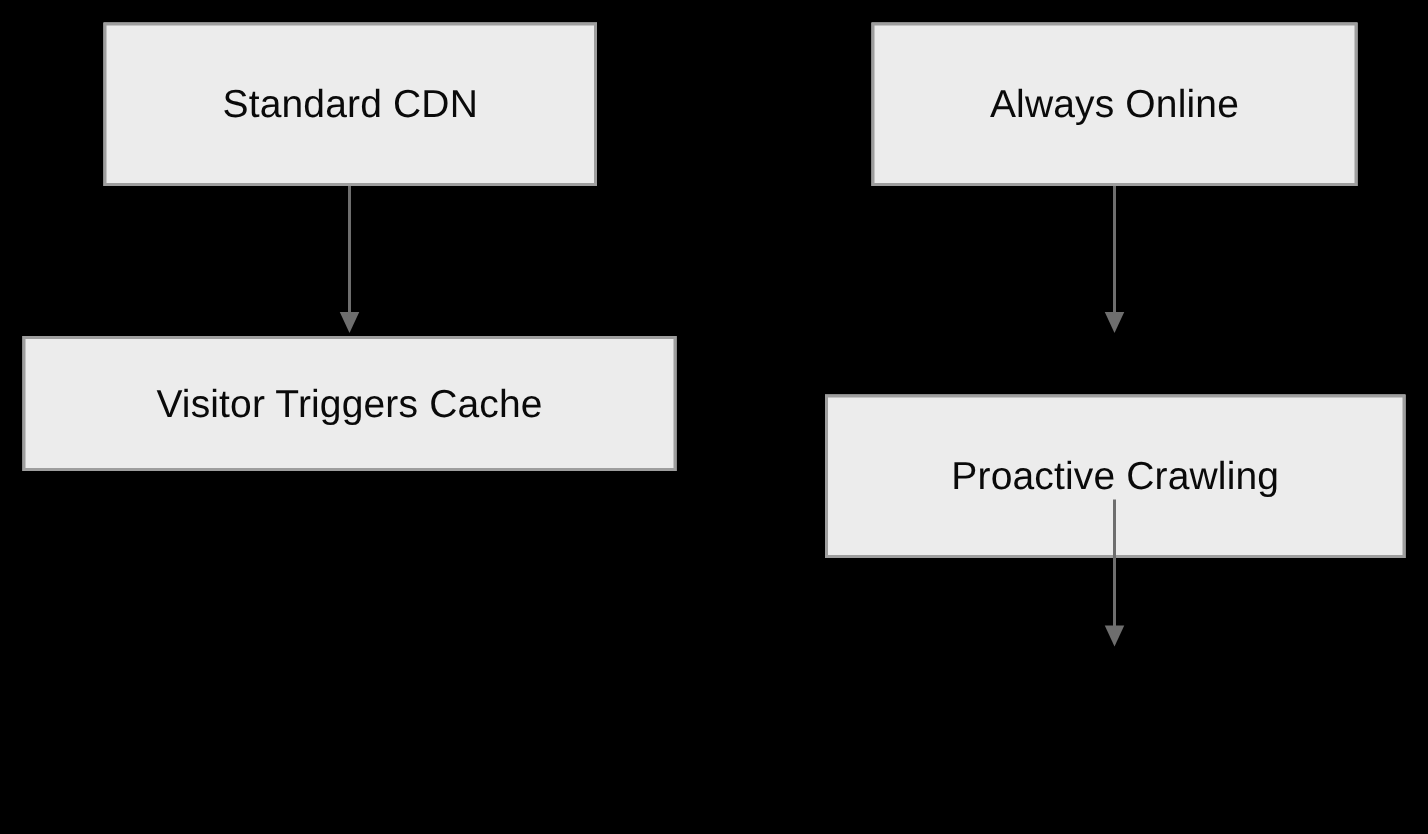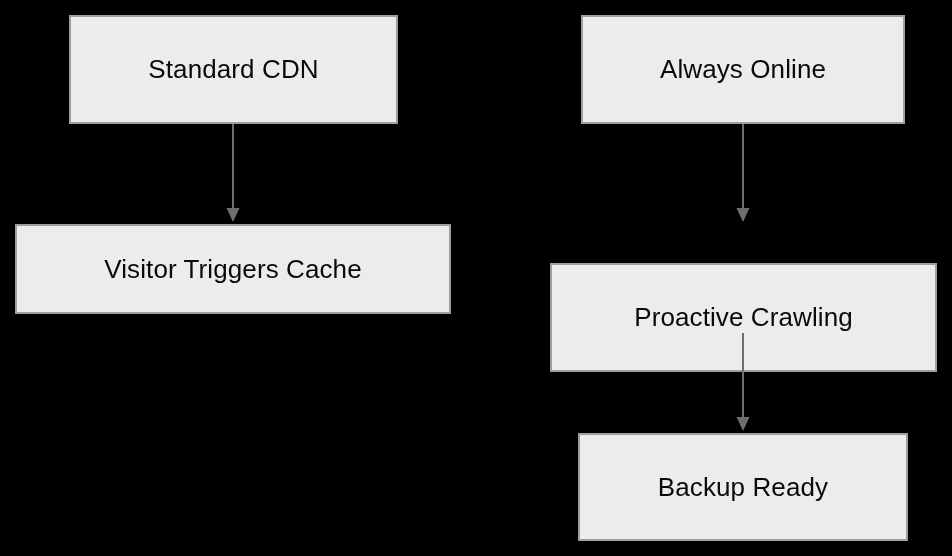--- a/index.html
+++ b/index.html
@@ -75,23 +75,20 @@
   </div>
 
   <div class="node" id="node-always-online">
     <span class="node-label">Always Online</span>
   </div>
 
   <div class="node" id="node-proactive-crawl">
     <span class="node-label">Proactive Crawling</span>
   </div>
 
-  <div class="node" id="node-backup-ready">
-    <span class="node-label">Backup Ready</span>
-  </div>
 
   <svg class="edge" id="edge-cdn-to-visitor" viewBox="0 0 28 100" width="28" height="100">
     <line class="edge-line" x1="14" y1="0" x2="14" y2="88"></line>
     <polygon class="edge-head" points="14,98 7.5,84 20.5,84"></polygon>
   </svg>
 
   <svg class="edge" id="edge-online-to-crawl" viewBox="0 0 28 100" width="28" height="100">
     <line class="edge-line" x1="14" y1="0" x2="14" y2="88"></line>
     <polygon class="edge-head" points="14,98 7.5,84 20.5,84"></polygon>
   </svg>

